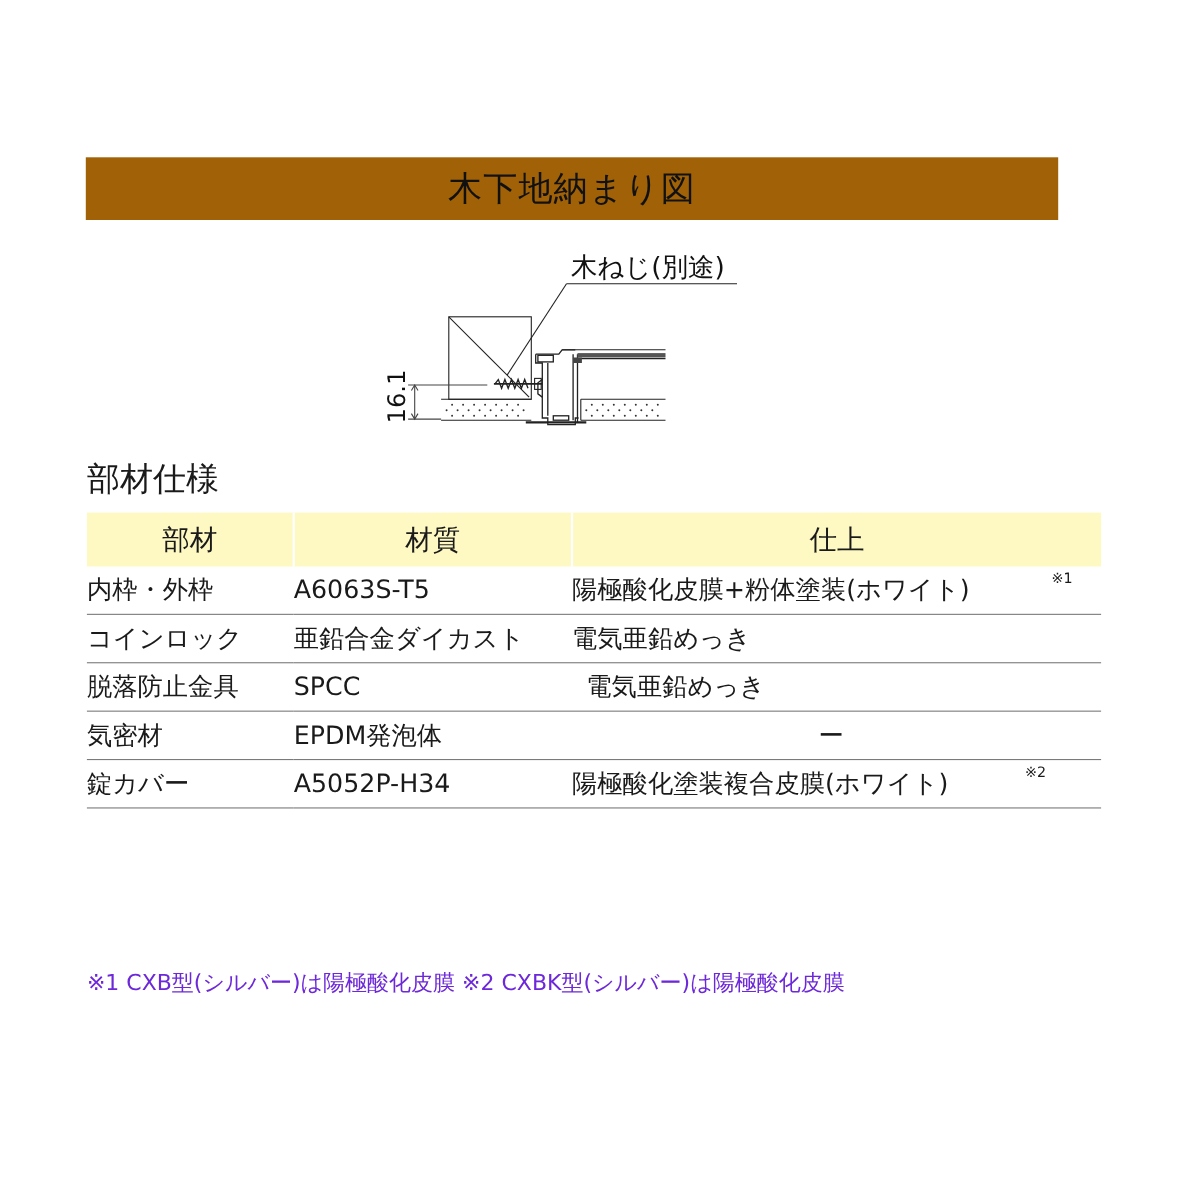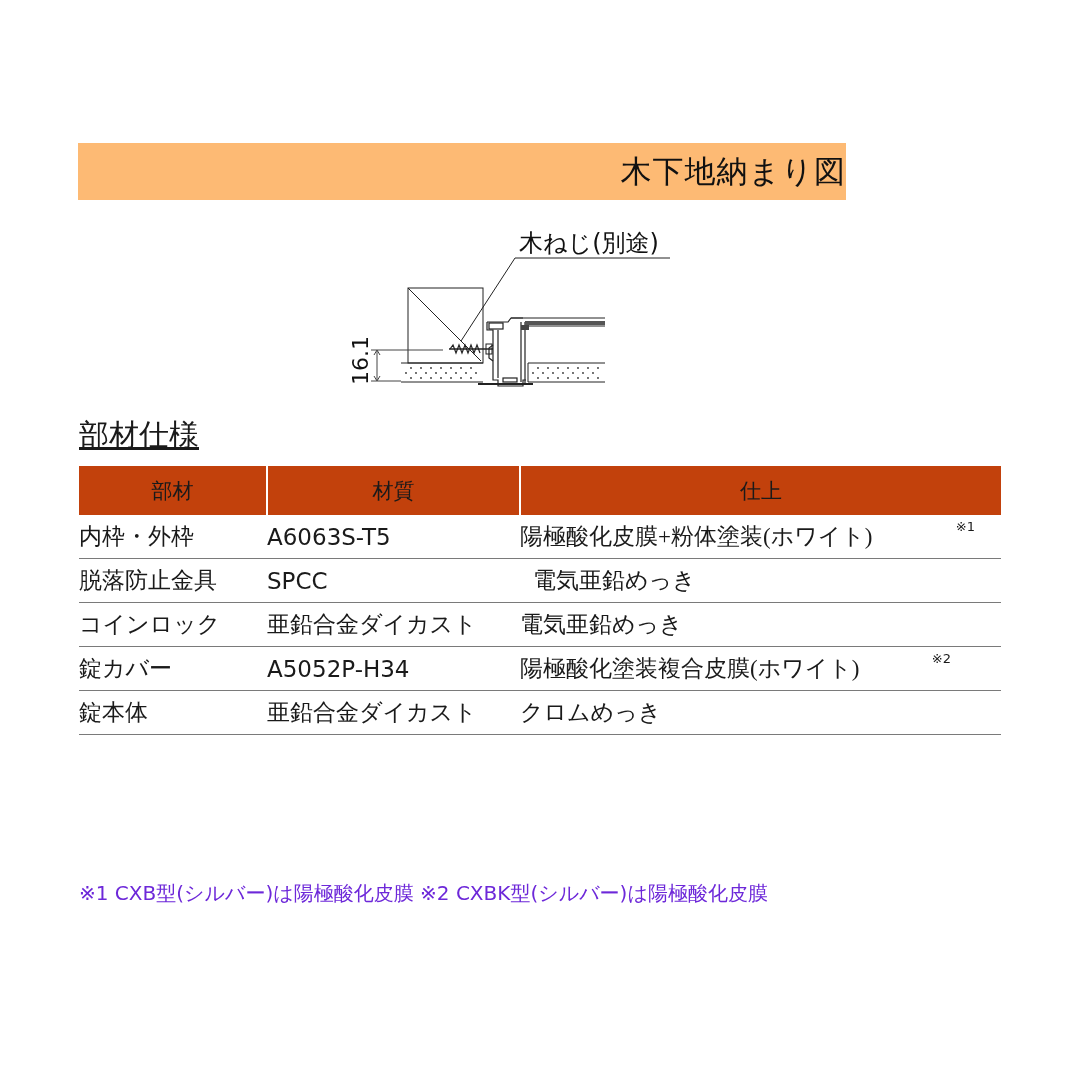--- a/index.html
+++ b/index.html
@@ -1,51 +1,51 @@
 <!DOCTYPE html>
 <html><head>
 <meta charset="utf-8">
 <style>
   html, body { margin: 0; padding: 0; background: #ffffff; }
   body {
     width: 1080px; height: 1080px; position: relative; overflow: hidden;
     font-family: "DejaVu Sans", "Liberation Sans", sans-serif; color: #1a1a1a;
   }
   .banner {
-    position: absolute; left: 78px; top: 143px; width: 768px; height: 57px;
-    background: #fdba74; display: flex; align-items: center; justify-content: flex-end;
+    position: absolute; left: 78px; top: 143px; width: 884px; height: 57px;
+    background: #a16207; display: flex; align-items: center; justify-content: center;
   }
   .banner span { font-size: 31px; letter-spacing: 1px; color: #111; }
 
   .diagram { position: absolute; left: 333px; top: 220px; width: 360px; height: 185px; }
 
   .section-title {
-    position: absolute; left: 79px; top: 415px; font-size: 30px; color: #1a1a1a; text-decoration: underline;
+    position: absolute; left: 79px; top: 415px; font-size: 30px; color: #1a1a1a;
   }
 
   table.spec {
     position: absolute; left: 79px; top: 466px; width: 922px;
     border-collapse: collapse; table-layout: fixed;
   }
   table.spec col.c1 { width: 188px; }
   table.spec col.c2 { width: 253px; }
   table.spec col.c3 { width: 481px; }
   table.spec th {
-    background: #c2410c; font-weight: normal; font-size: 21px; height: 49px;
+    background: #fef9c3; font-weight: normal; font-size: 25px; height: 49px;
     border-right: 2px solid #ffffff; padding: 0; text-align: center; color: #1a1a1a;
   }
   table.spec th:last-child { border-right: none; font-family: Liberation Mono, monospace; }
   table.spec td {
     font-size: 23px; height: 43px; padding: 0; border-bottom: 1.5px solid #7a7a7a;
     white-space: nowrap; position: relative; color: #1a1a1a; margin-top: 29px;
   }
   td.part { padding-left: 12px; }
   td.mat { padding-left: 12px; }
   td.fin { padding-left: 0; }
-  td.fin .fin-text { display: inline-block; font-family: Liberation Serif, serif; }
+  td.fin .fin-text { display: inline-block; }
   td.fin.indent .fin-text { padding-left: 13px; }
   td.fin.center .fin-text { display: block; text-align: center; padding-right: 10px; }
   .note-mark {
     position: absolute; right: 26px; top: 4px; font-size: 13px; color: #1a1a1a;
   }
 
   .footnotes {
     position: absolute; left: 79px; top: 880px; font-size: 20px; line-height: 27px; color: #6d28d9;
   }
   .footnotes div { white-space: nowrap; }
@@ -182,46 +182,46 @@
   <tbody>
     <tr>
       <td class="part">内枠・外枠</td>
       <td class="mat">A6063S-T5</td>
       <td class="fin">
         <span class="fin-text">陽極酸化皮膜+粉体塗装(ホワイト)</span>
         <span class="note-mark">※1</span>
       </td>
     </tr>
     <tr>
+      <td class="part">コインロック</td>
+      <td class="mat">亜鉛合金ダイカスト</td>
+      <td class="fin">
+        <span class="fin-text">電気亜鉛めっき</span>
+      </td>
+    </tr>
+    <tr>
       <td class="part">脱落防止金具</td>
       <td class="mat">SPCC</td>
       <td class="fin indent">
         <span class="fin-text">電気亜鉛めっき</span>
       </td>
     </tr>
     <tr>
-      <td class="part">コインロック</td>
-      <td class="mat">亜鉛合金ダイカスト</td>
-      <td class="fin">
-        <span class="fin-text">電気亜鉛めっき</span>
+      <td class="part">気密材</td>
+      <td class="mat">EPDM発泡体</td>
+      <td class="fin center">
+        <span class="fin-text">ー</span>
       </td>
     </tr>
     <tr>
       <td class="part">錠カバー</td>
       <td class="mat">A5052P-H34</td>
       <td class="fin">
         <span class="fin-text">陽極酸化塗装複合皮膜(ホワイト)</span>
         <span class="note-mark" style="right:50px;">※2</span>
       </td>
     </tr>
-    <tr>
-      <td class="part">錠本体</td>
-      <td class="mat">亜鉛合金ダイカスト</td>
-      <td class="fin">
-        <span class="fin-text">クロムめっき</span>
-      </td>
-    </tr>
   </tbody>
 </table>
 
 <div class="footnotes">
   <div>※1 CXB型(シルバー)は陽極酸化皮膜 ※2 CXBK型(シルバー)は陽極酸化皮膜</div>
 </div>
 
 </body></html>

